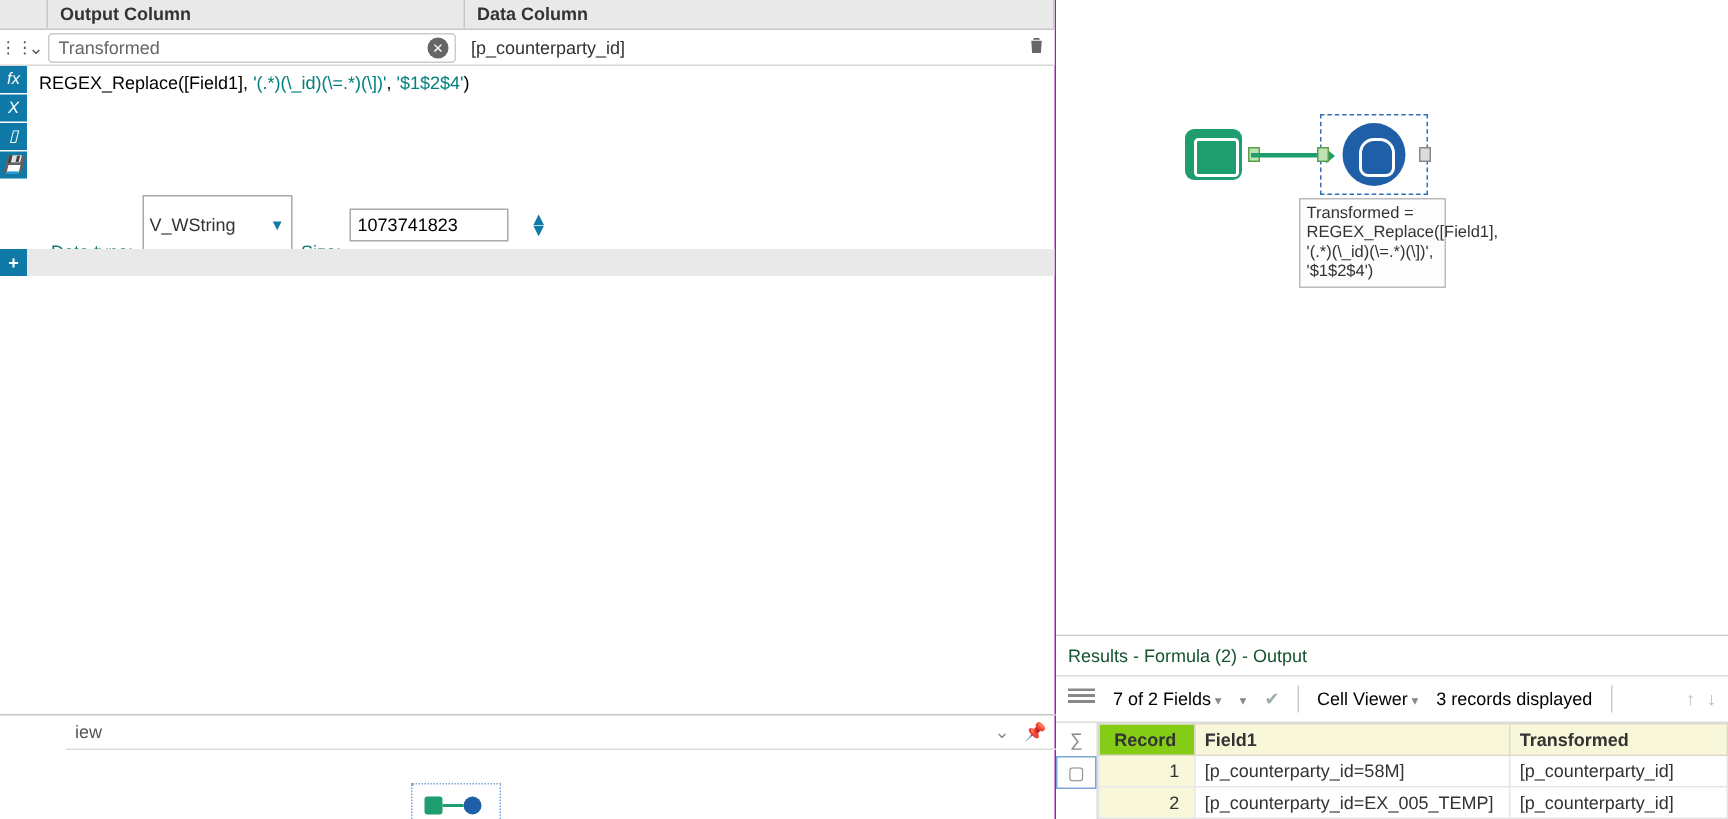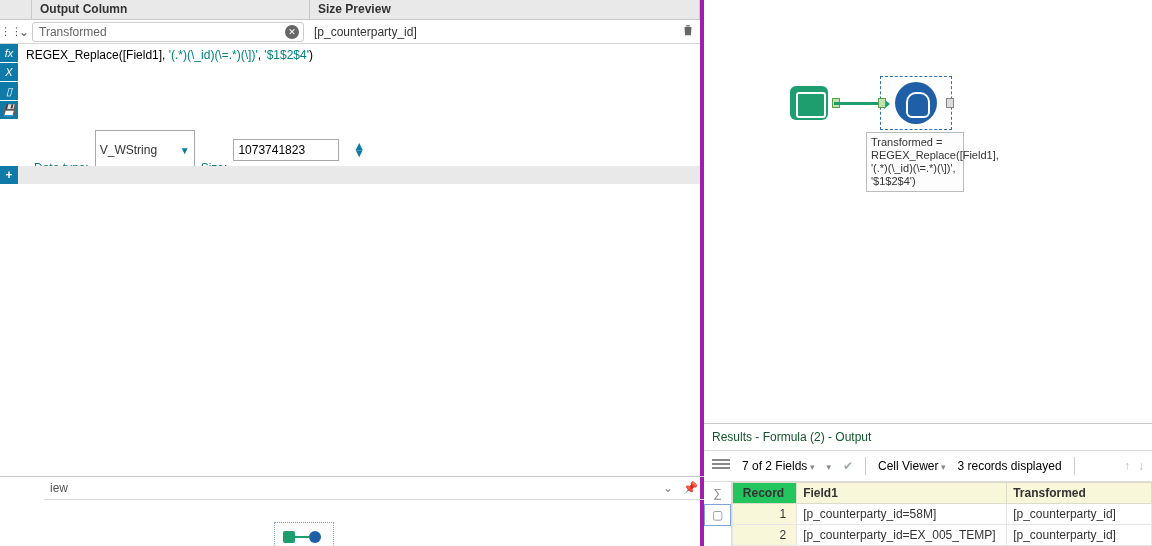--- a/index.html
+++ b/index.html
@@ -1,18 +1,18 @@
 <!DOCTYPE html>
 <html><head>
 <meta charset="utf-8">
 <style>
   * { box-sizing: border-box; margin: 0; padding: 0; font-family: "Segoe UI", Tahoma, sans-serif; font-size: 12px; }
   body { width: 1152px; height: 546px; overflow: hidden; background: #fff; position: relative; }
   .root { display: flex; width: 100%; height: 100%; }
-  .left-pane { width: 704px; border-right: 4px solid #a21caf; display: flex; flex-direction: column; }
+  .left-pane { width: 704px; border-right: 1px solid #a21caf; display: flex; flex-direction: column; }
   .right-pane { flex: 1; display: flex; flex-direction: column; }
 
   
   .cfg-header { display: flex; background: #e9e9e9; border-bottom: 1px solid #c8c8c8; height: 20px; }
   .cfg-header .col { padding: 2px 8px; font-weight: bold; color: #333; border-right: 1px solid #c8c8c8; }
   .cfg-header .spacer { width: 32px; border-right: 1px solid #c8c8c8; }
   .cfg-header .out-col { flex: 0 0 278px; }
   .cfg-header .prev-col { flex: 1; }
 
   
@@ -80,36 +80,36 @@
   .results .toolbar .drop::after{content:" \25BE"; color:#888; font-size:9px;}
   .results .toolbar .chk{color:#9aa;}
   .results .toolbar .sep{width:1px;height:18px;background:#ccc;}
   .results .toolbar .arrs{margin-left:auto;display:flex;gap:8px;color:#bbb;}
   .grid-wrap { display:flex; }
   .grid-icons { width:30px; border-right:1px solid #dcdcdc;}
   .grid-icons .gi { height:22px; display:flex;align-items:center;justify-content:center;color:#888; border-bottom:1px solid transparent;}
   .grid-icons .gi.sel { border:1px solid #7ba6d6;}
   table.grid { border-collapse:collapse; width:100%; }
   table.grid th { background:#f8f7da; text-align:left; padding:3px 6px; border:1px solid #dcdccb; font-weight:bold; color:#333;}
-  table.grid th.rec { background:#22c55e; width:64px; text-align:right; padding-right:12px;}
+  table.grid th.rec { background:#84cc16; width:64px; text-align:right; padding-right:12px;}
   table.grid td { border:1px solid #e6e6e6; padding:3px 6px; color:#333;}
   table.grid td.rn { text-align:right; background:#f8f7da; width:64px; padding-right:10px;}
   table.grid .col-f1{width:210px;}
 
   svg.trash-icon{width:14px;height:14px;}
 </style>
 </head>
 <body>
 
 <div class="root">
   <div class="left-pane">
     <div class="cfg-header">
       <div class="spacer"></div>
       <div class="col out-col">Output Column</div>
-      <div class="col prev-col">Size Preview</div>
+      <div class="col prev-col">Data Column</div>
     </div>
 
     <div class="cfg-row">
       <div class="chev">⋮⋮</div>
       <div class="chev2">⌄</div>
       <div class="out-input">
         <span>Transformed</span>
         <span class="clr">✕</span>
       </div>
       <div class="prev-val">[p_counterparty_id]</div>

